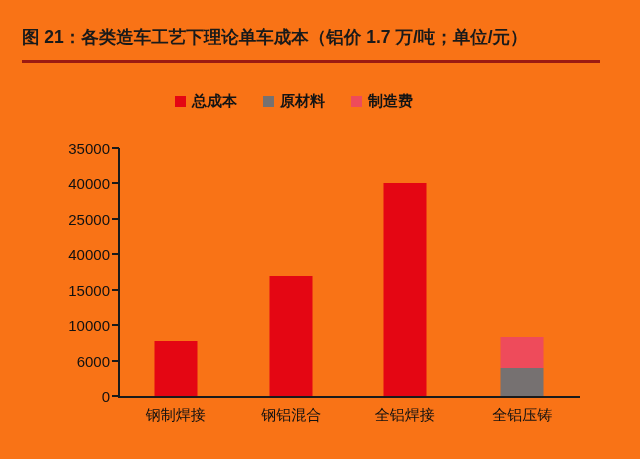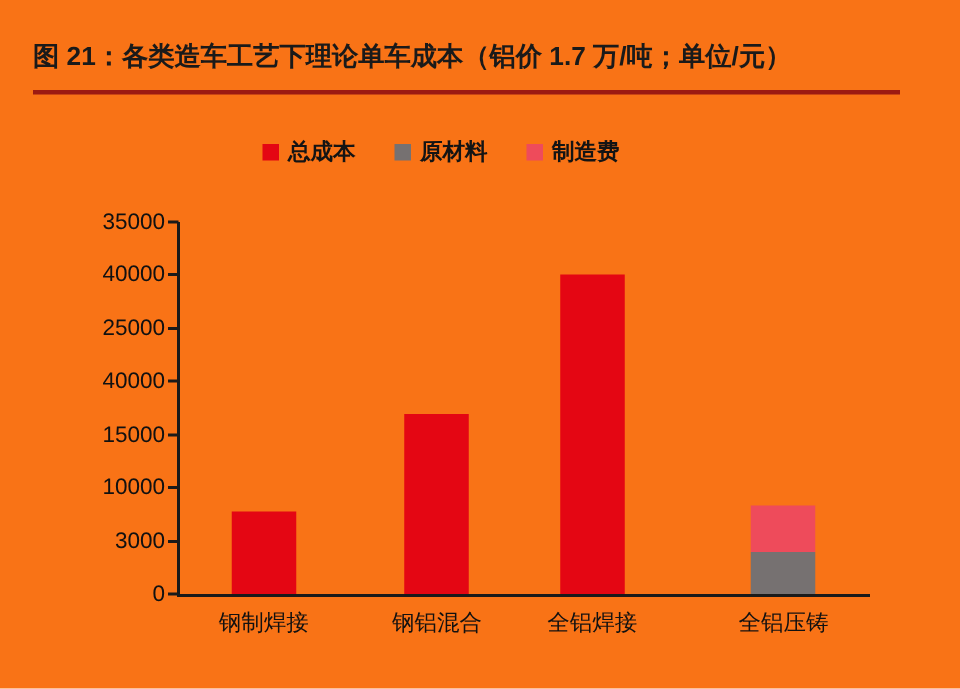--- a/index.html
+++ b/index.html
@@ -171,21 +171,21 @@
         <span class="legend-swatch" style="background: rgb(238, 75, 91);"></span>
         <span class="legend-label">制造费</span>
       </div>
     </div>
 
   <div id="plot">
     <div id="axis-vertical"></div>
     <div id="axis-horizontal"></div>
     <div id="ytick-labels">
         <div class="ytick-label" style="top: 248px;">0</div>
-        <div class="ytick-label" style="top: 212.571px;">3000</div>
+        <div class="ytick-label" style="top: 212.571px;">6000</div>
         <div class="ytick-label" style="top: 177.143px;">10000</div>
         <div class="ytick-label" style="top: 141.714px;">15000</div>
         <div class="ytick-label" style="top: 106.286px;">40000</div>
         <div class="ytick-label" style="top: 70.8571px;">25000</div>
         <div class="ytick-label" style="top: 35.4286px;">40000</div>
         <div class="ytick-label" style="top: 0px;">35000</div>
       </div>
     <div id="ticks">
         <div class="tick-mark" style="top: 247px;"></div>
         <div class="tick-mark" style="top: 211.571px;"></div>
@@ -202,21 +202,21 @@
             <div class="bar-seg" title="总成本: 7700" style="height: 54.56px; background: rgb(228, 6, 19);"></div>
           </div>
           <div class="xtick-label">钢制焊接</div>
         </div>
         <div class="bar-group" style="left: 115.5px; width: 115.5px;">
           <div class="bar-stack">
             <div class="bar-seg" title="总成本: 16900" style="height: 119.749px; background: rgb(228, 6, 19);"></div>
           </div>
           <div class="xtick-label">钢铝混合</div>
         </div>
-        <div class="bar-group" style="left: 219px; width: 115.5px;">
+        <div class="bar-group" style="left: 229px; width: 115.5px;">
           <div class="bar-stack">
             <div class="bar-seg" title="总成本: 30000" style="height: 212.571px; background: rgb(228, 6, 19);"></div>
           </div>
           <div class="xtick-label">全铝焊接</div>
         </div>
         <div class="bar-group" style="left: 346.5px; width: 115.5px;">
           <div class="bar-stack">
             <div class="bar-seg" title="制造费: 4300" style="height: 30.4686px; background: rgb(238, 75, 91);"></div>
             <div class="bar-seg" title="原材料: 4000" style="height: 28.3429px; background: rgb(118, 113, 113);"></div>
           </div>

